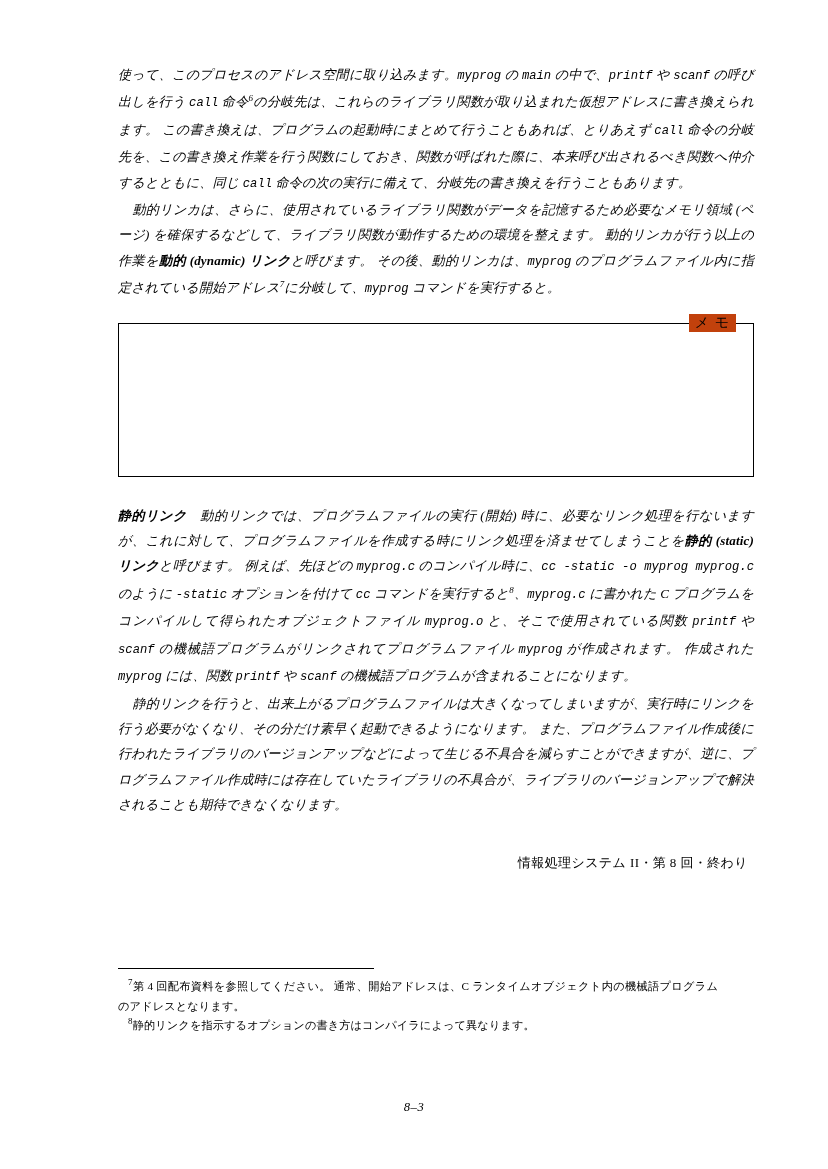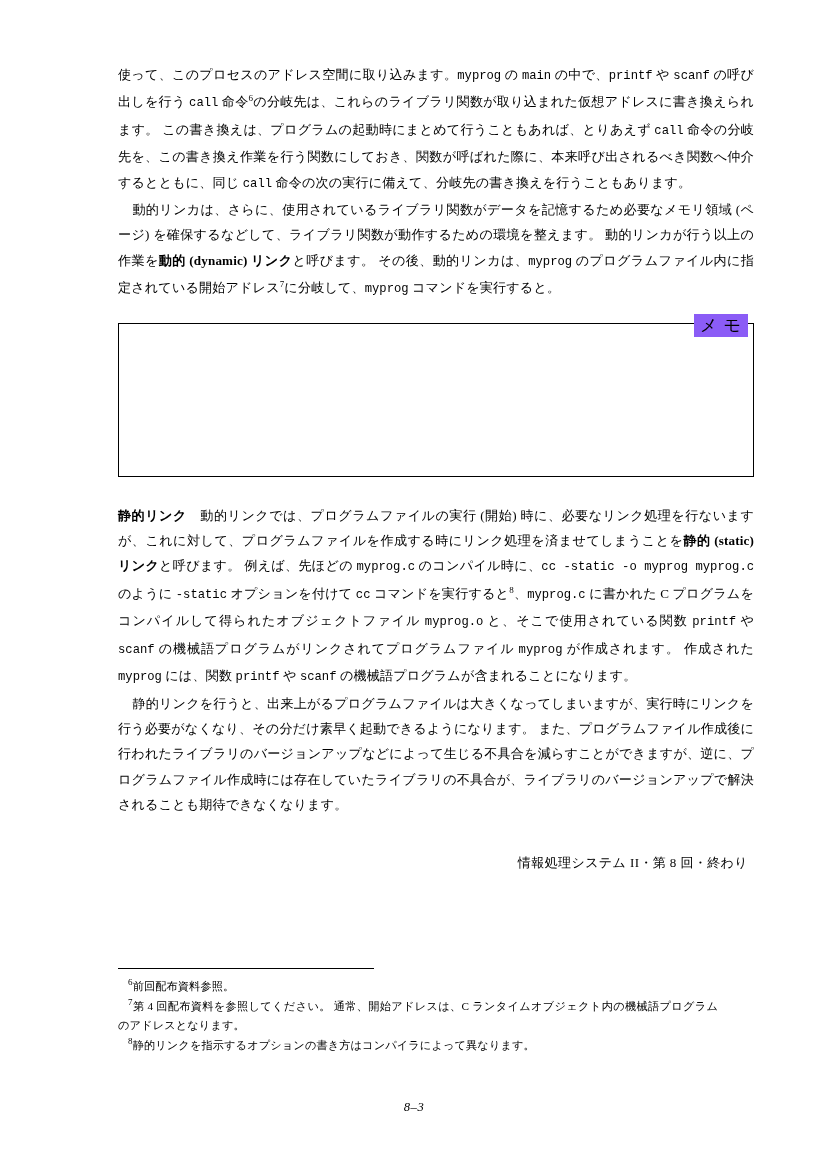--- a/index.html
+++ b/index.html
@@ -22,20 +22,21 @@
     height: 1169px;
     box-sizing: border-box;
     padding: 62px 74px 0 118px;
   }
   .body-text {
     font-size: 13.1px;
     line-height: 25.4px;
     text-align: justify;
     text-justify: inter-character;
     letter-spacing: 0.15px;
+    font-style: italic;
   }
   p {
     margin: 0;
   }
   p.indent {
     text-indent: 1.1em;
   }
   .mono {
     font-family: "Liberation Mono", monospace;
     font-size: 12.2px;
@@ -55,25 +56,25 @@
     margin-top: 20px;
     margin-bottom: 26px;
   }
   .memo-box {
     border: 1px solid #000000;
     height: 154px;
     box-sizing: border-box;
   }
   .memo-label {
     position: absolute;
-    right: 6px;
+    right: 18px;
     top: -9px;
-    background: #8b5cf6;
+    background: #c2410c;
     padding: 0 6px;
-    font-size: 17px;
+    font-size: 14px;
     letter-spacing: 1px;
   }
   .footer-right {
     margin-top: 36px;
     text-align: right;
     font-size: 13px;
     letter-spacing: 0.4px;
     padding-right: 6px;
   }
   
@@ -131,19 +132,18 @@
       </div>
   </div>
 
   <div class="footer-right">情報処理システム II・第 8 回・終わり</div>
 
 </div>
 
 <div class="footnote-area">
   <hr class="footnote-rule">
   <div>
-      <p class="footnote"><sup>6</sup><span>前回配布資料参照。</span></p>
       <p class="footnote"><sup>7</sup><span>第 4 回配布資料を参照してください。 通常、開始アドレスは、C ランタイムオブジェクト内の機械語プログラムのアドレスとなります。</span></p>
       <p class="footnote"><sup>8</sup><span>静的リンクを指示するオプションの書き方はコンパイラによって異なります。</span></p>
     </div>
 </div>
 
 <div class="page-number">8–3</div>
 
 </body></html>

